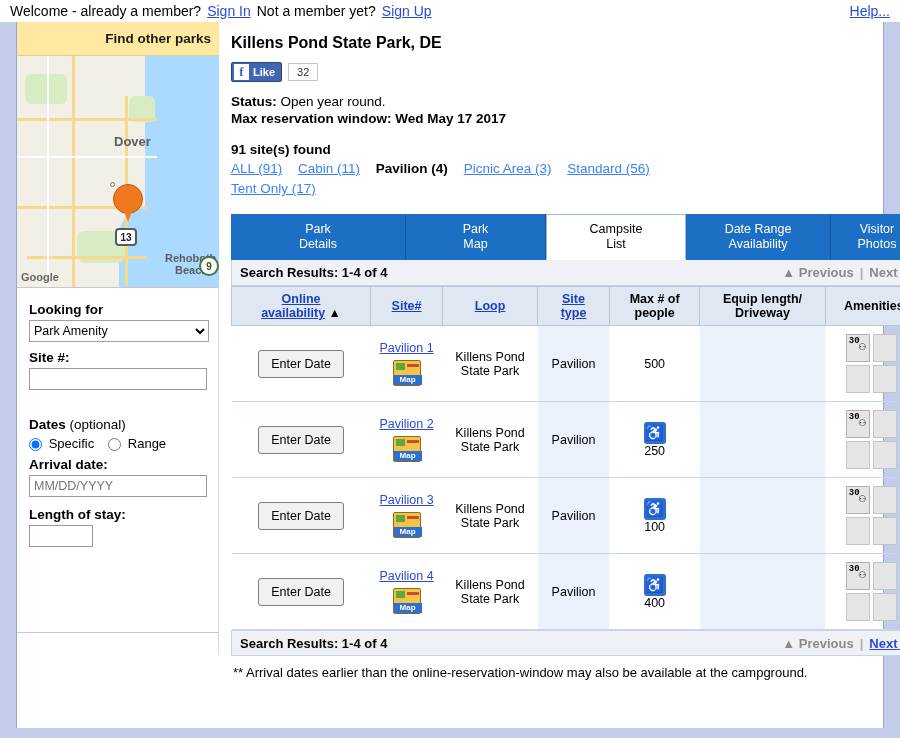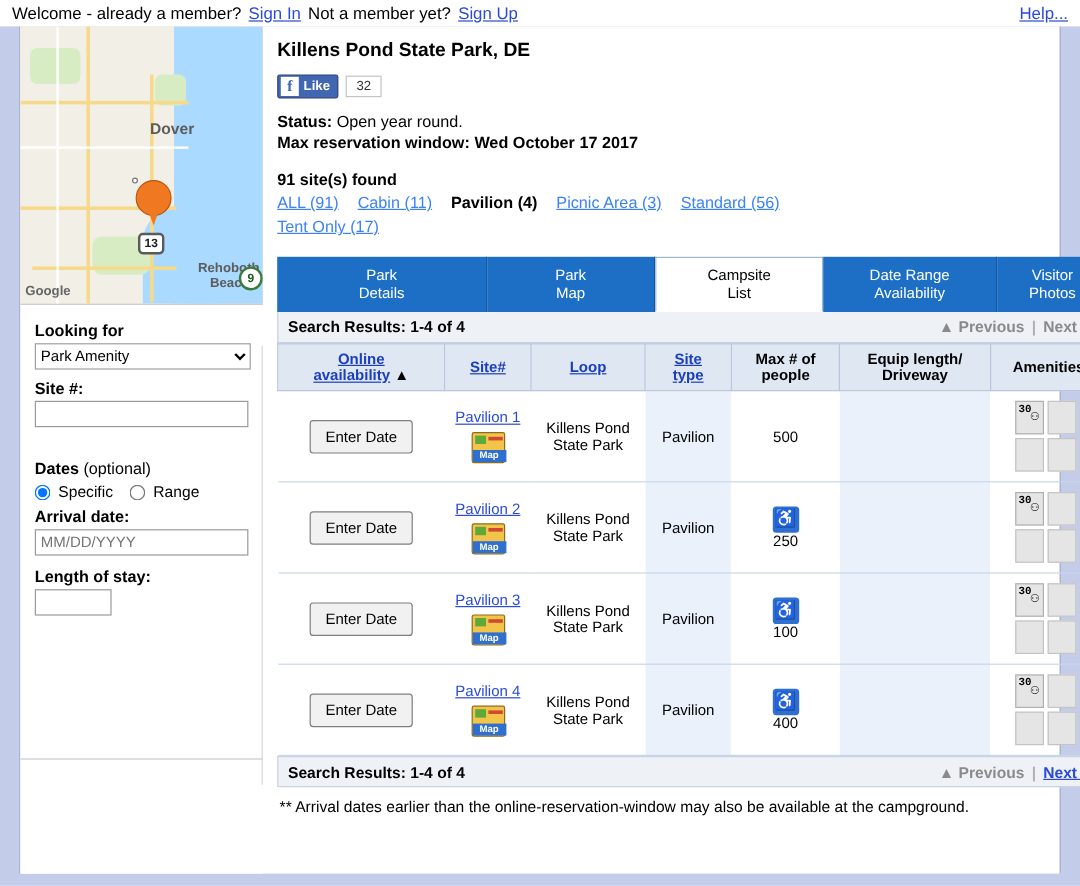--- a/index.html
+++ b/index.html
@@ -257,39 +257,42 @@
     <span class="tb-text">Not a member yet?</span>
     <span class="gap"></span>
     <a href="#">Sign Up</a>
     <span class="spacer"></span>
     <a href="#">Help...</a>
   </div>
 
   <div class="content">
 
     <div class="leftcol">
+      <div class="findbar">
+        <span>Find other parks</span>
+      </div>
 
       <div class="mapbox">
         <div class="land"></div>
         <div class="water"></div>
         <div class="water2"></div>
         <div class="green1"></div>
         <div class="green2"></div>
         <div class="green3"></div>
 
         <div class="road" style="left:0;top:62px;width:140px;"></div>
         <div class="road" style="left:0;top:150px;width:130px;"></div>
         <div class="road" style="left:10px;top:200px;width:120px;"></div>
         <div class="roadv" style="left:55px;top:0;height:232px;"></div>
         <div class="roadv" style="left:108px;top:40px;height:190px;"></div>
         <div class="roadwhite" style="left:0;top:100px;width:140px;height:2px;"></div>
         <div class="roadwhite" style="left:30px;top:0;width:2px;height:232px;"></div>
 
         <div class="citydot" style="left:93px;top:126px;"></div>
-        <div class="citylabel" style="left:108px;top:78px;font-size:13px;">Dover</div>
+        <div class="citylabel" style="left:97px;top:78px;font-size:13px;">Dover</div>
         <div class="citylabel" style="left:148px;top:196px;">Rehoboth</div>
         <div class="citylabel" style="left:158px;top:208px;">Beach</div>
 
         <div class="marker">
           <div class="tip"></div>
           <div class="pin"></div>
         </div>
 
         <div class="shield" style="left:98px;top:172px;">13</div>
         <div class="shield circle" style="left:182px;top:200px;">9</div>
@@ -343,21 +346,21 @@
         </span>
         <span class="likecount">32</span>
       </div>
 
       <div class="statusline">
         <b>Status:</b>
         <span>Open year round.</span>
       </div>
       <div class="statusline">
         <b>Max reservation window:</b>
-        <b>Wed October 17 2017</b>
+        <b>Wed May 17 2017</b>
       </div>
 
       <div class="sitesfound">91 site(s) found</div>
 
       <div class="filters">
         <a href="#">ALL (91)</a>
         <a href="#">Cabin (11)</a>
         <span class="active">Pavilion (4)</span>
         <a href="#">Picnic Area (3)</a>
         <a href="#">Standard (56)</a>

